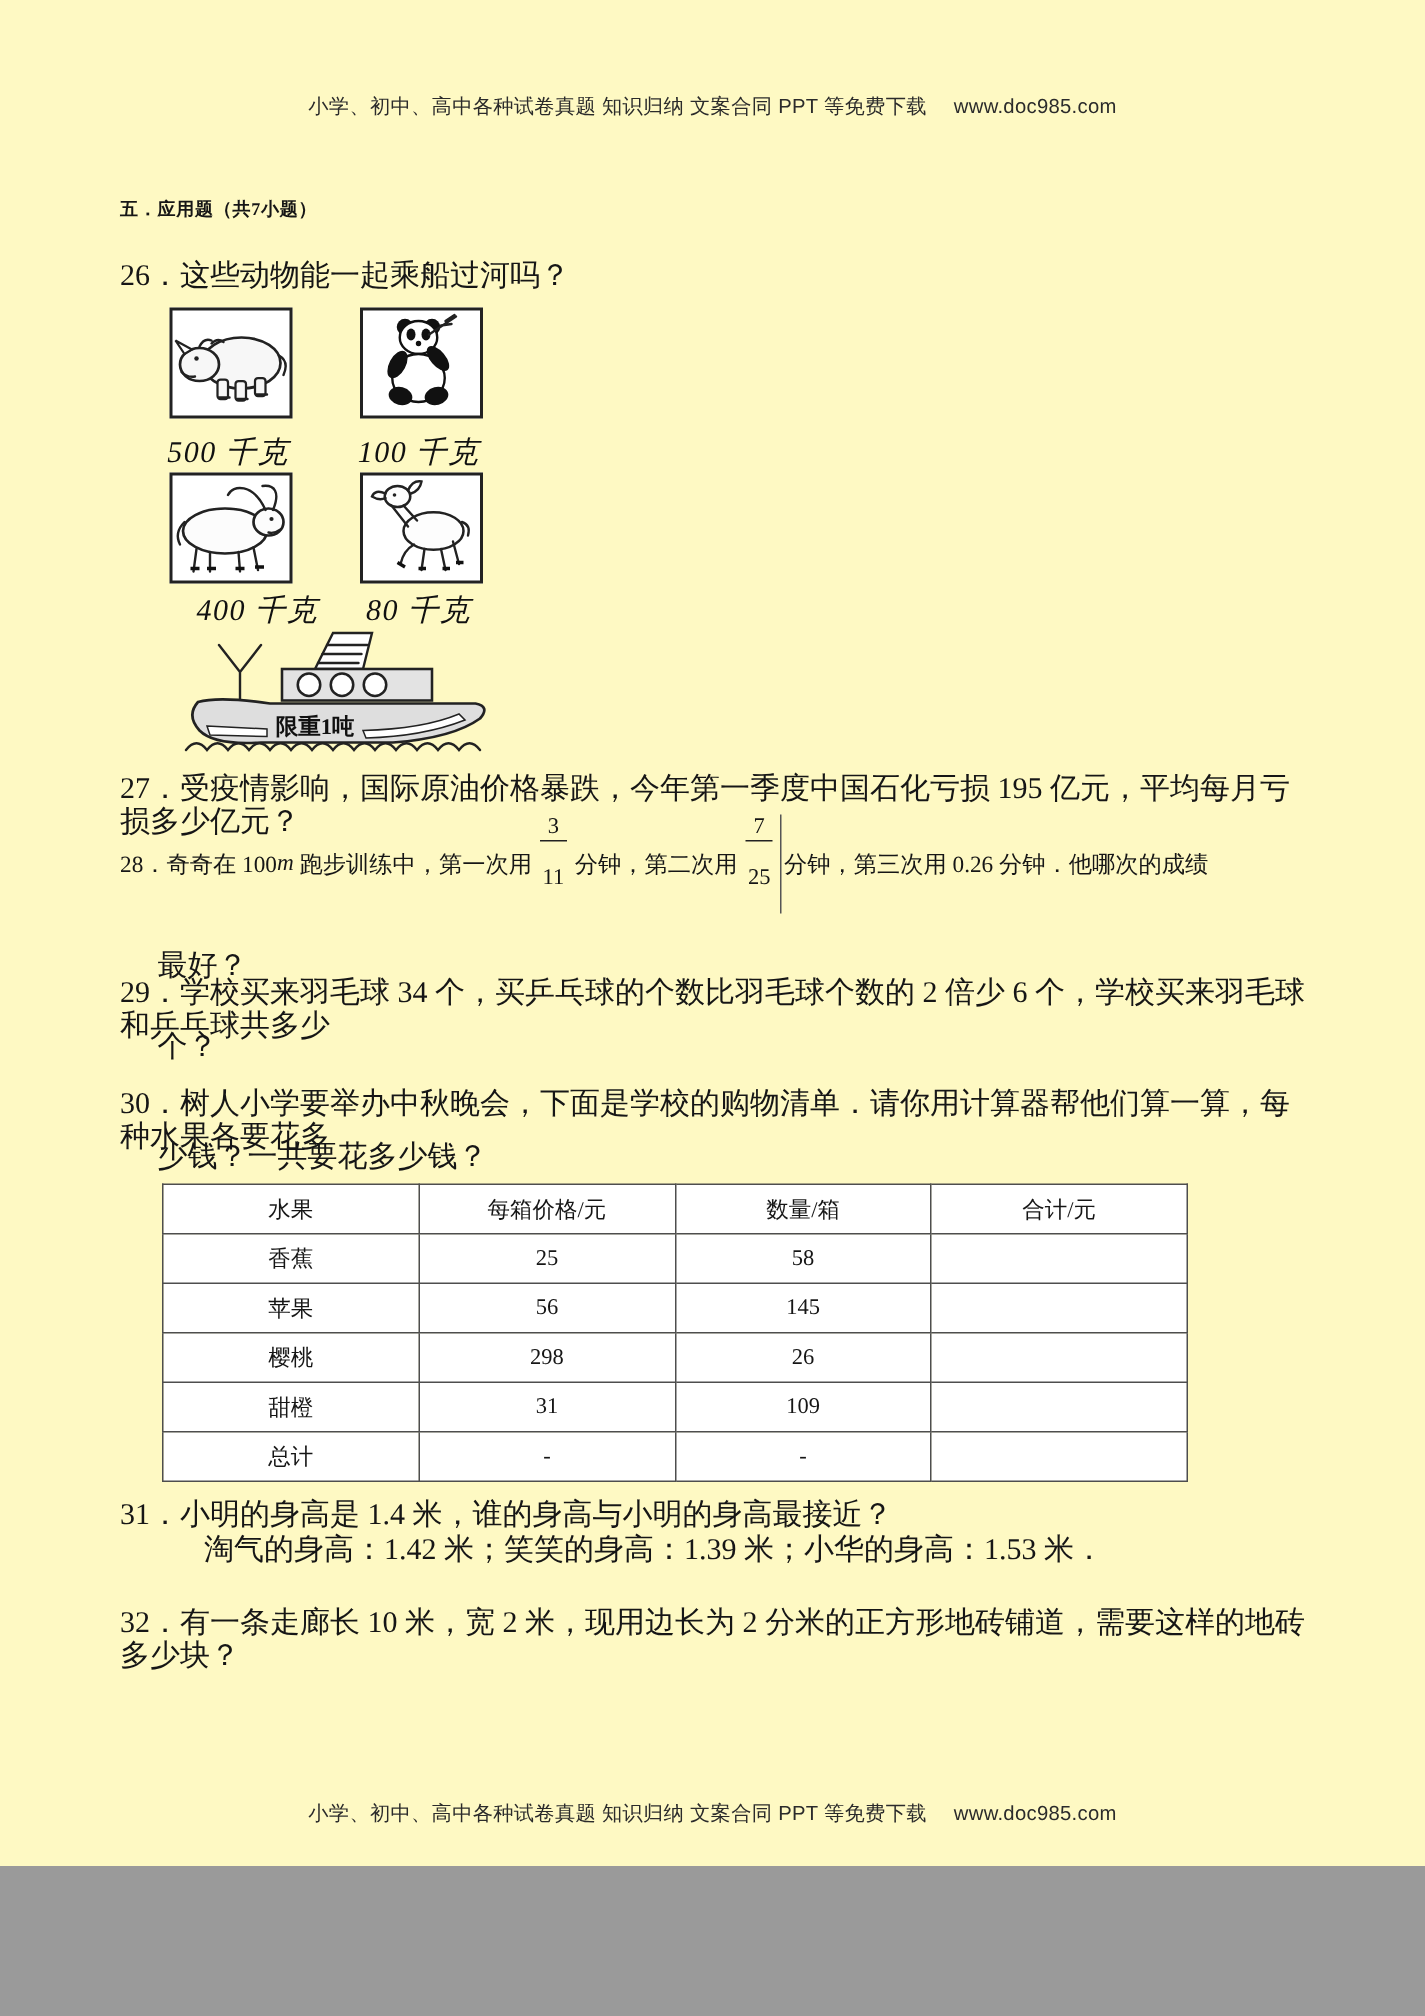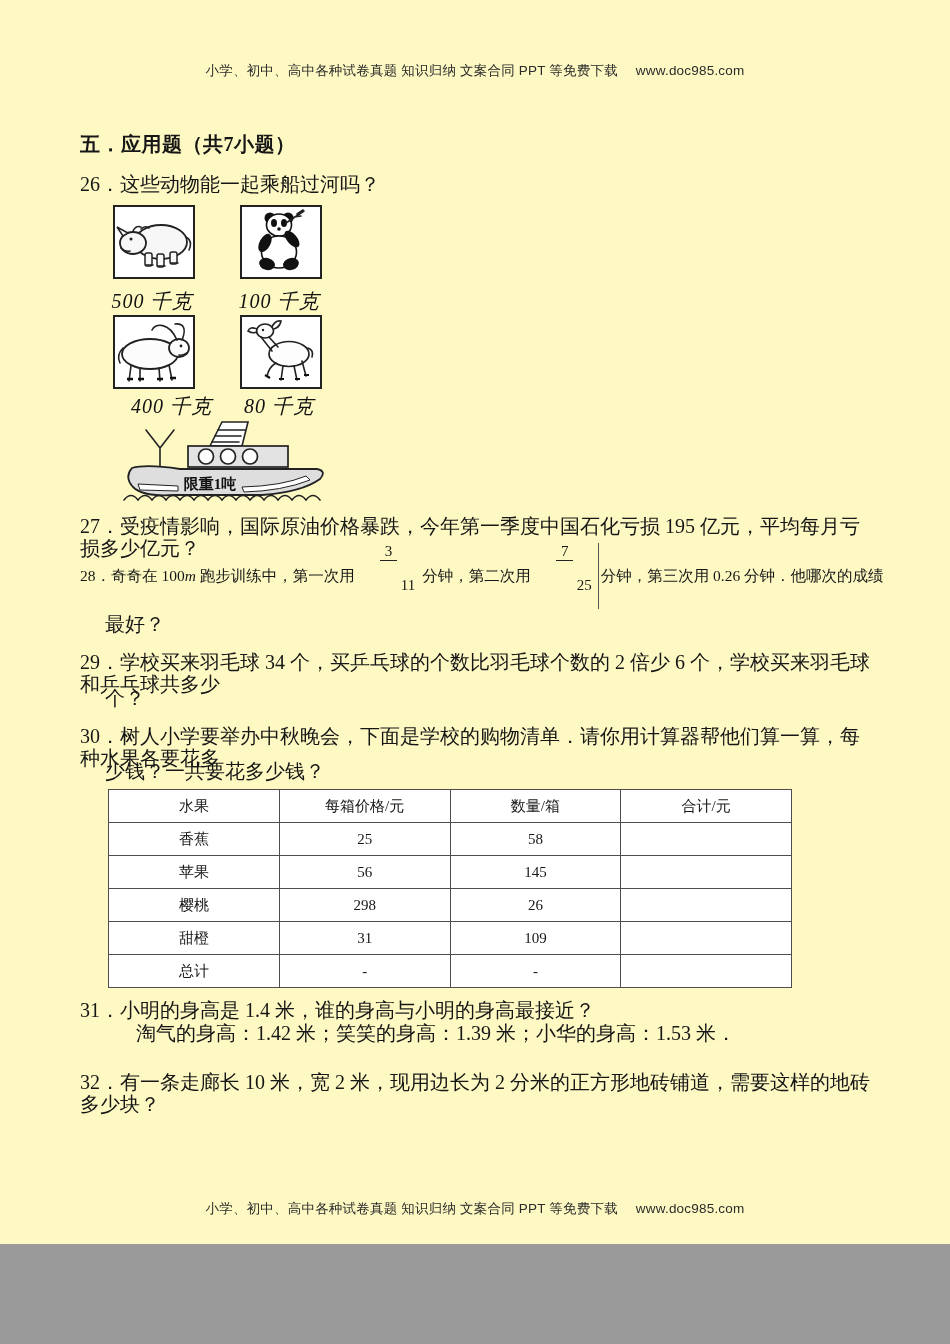--- a/index.html
+++ b/index.html
@@ -10,33 +10,33 @@
     color:#161616;
   }
   .hdr{
     position:absolute;left:0;width:100%;text-align:center;
     font-family:"Liberation Sans","DejaVu Sans",sans-serif;
     font-size:13.5px;color:#2b2b2b;letter-spacing:.2px;
   }
   .hdr .url{margin-left:18px;}
   .sec-title{
     position:absolute;left:80px;top:131px;
-    font-size:20px;font-weight:bold;letter-spacing:.5px;
+    font-size:12px;font-weight:bold;letter-spacing:.5px;
   }
   .qline{
     position:absolute;left:80px;width:792px;
     font-size:20px;line-height:22px;white-space:pre-wrap;
   }
   .qline.indent{left:105px;width:767px;}
   
   .fracline{position:absolute;left:80px;top:548px;height:56px;display:flex;align-items:center;font-size:15.5px;}
   .fracline .txt{white-space:pre;}
   .frac{display:inline-flex;flex-direction:column;align-items:center;margin:0 2px;font-size:15px;line-height:1.12;}
   .frac .num{display:block;border-bottom:1.5px solid #222;padding:0 5px;}
-  .frac .den{display:block;padding:16px 5px;margin-left:39px;}
+  .frac .den{display:block;padding:16px 5px;}
   .frac.cursor{border-right:1.2px solid #555;padding-right:1px;}
   
   .animal-box{position:absolute;border:2px solid #222;background:#fff;}
   .animal-label{
     position:absolute;text-align:center;font-size:20px;
     font-style:italic;letter-spacing:1px;color:#111;
   }
   .boat{position:absolute;left:122px;top:418px;}
   
   table.shop{
@@ -175,21 +175,21 @@
         <span class="num">3</span>
         <span class="den">11</span>
       </span>
       <span class="txt">分钟，第二次用</span>
       <span class="frac cursor">
         <span class="num">7</span>
         <span class="den">25</span>
       </span>
       <span class="txt">分钟，第三次用 0.26 分钟．他哪次的成绩</span>
   </div>
-  <div class="qline indent" style="top:613px;">最好？</div>
+  <div class="qline indent" style="top:633px;">最好？</div>
 
   <div class="qline" style="top:651px;">29．学校买来羽毛球 34 个，买乒乓球的个数比羽毛球个数的 2 倍少 6 个，学校买来羽毛球和乒乓球共多少</div>
   <div class="qline indent" style="top:687px;">个？</div>
 
   <div class="qline" style="top:725px;">30．树人小学要举办中秋晚会，下面是学校的购物清单．请你用计算器帮他们算一算，每种水果各要花多</div>
   <div class="qline indent" style="top:760px;">少钱？一共要花多少钱？</div>
 
   <table class="shop">
     <tbody>
       <tr>

